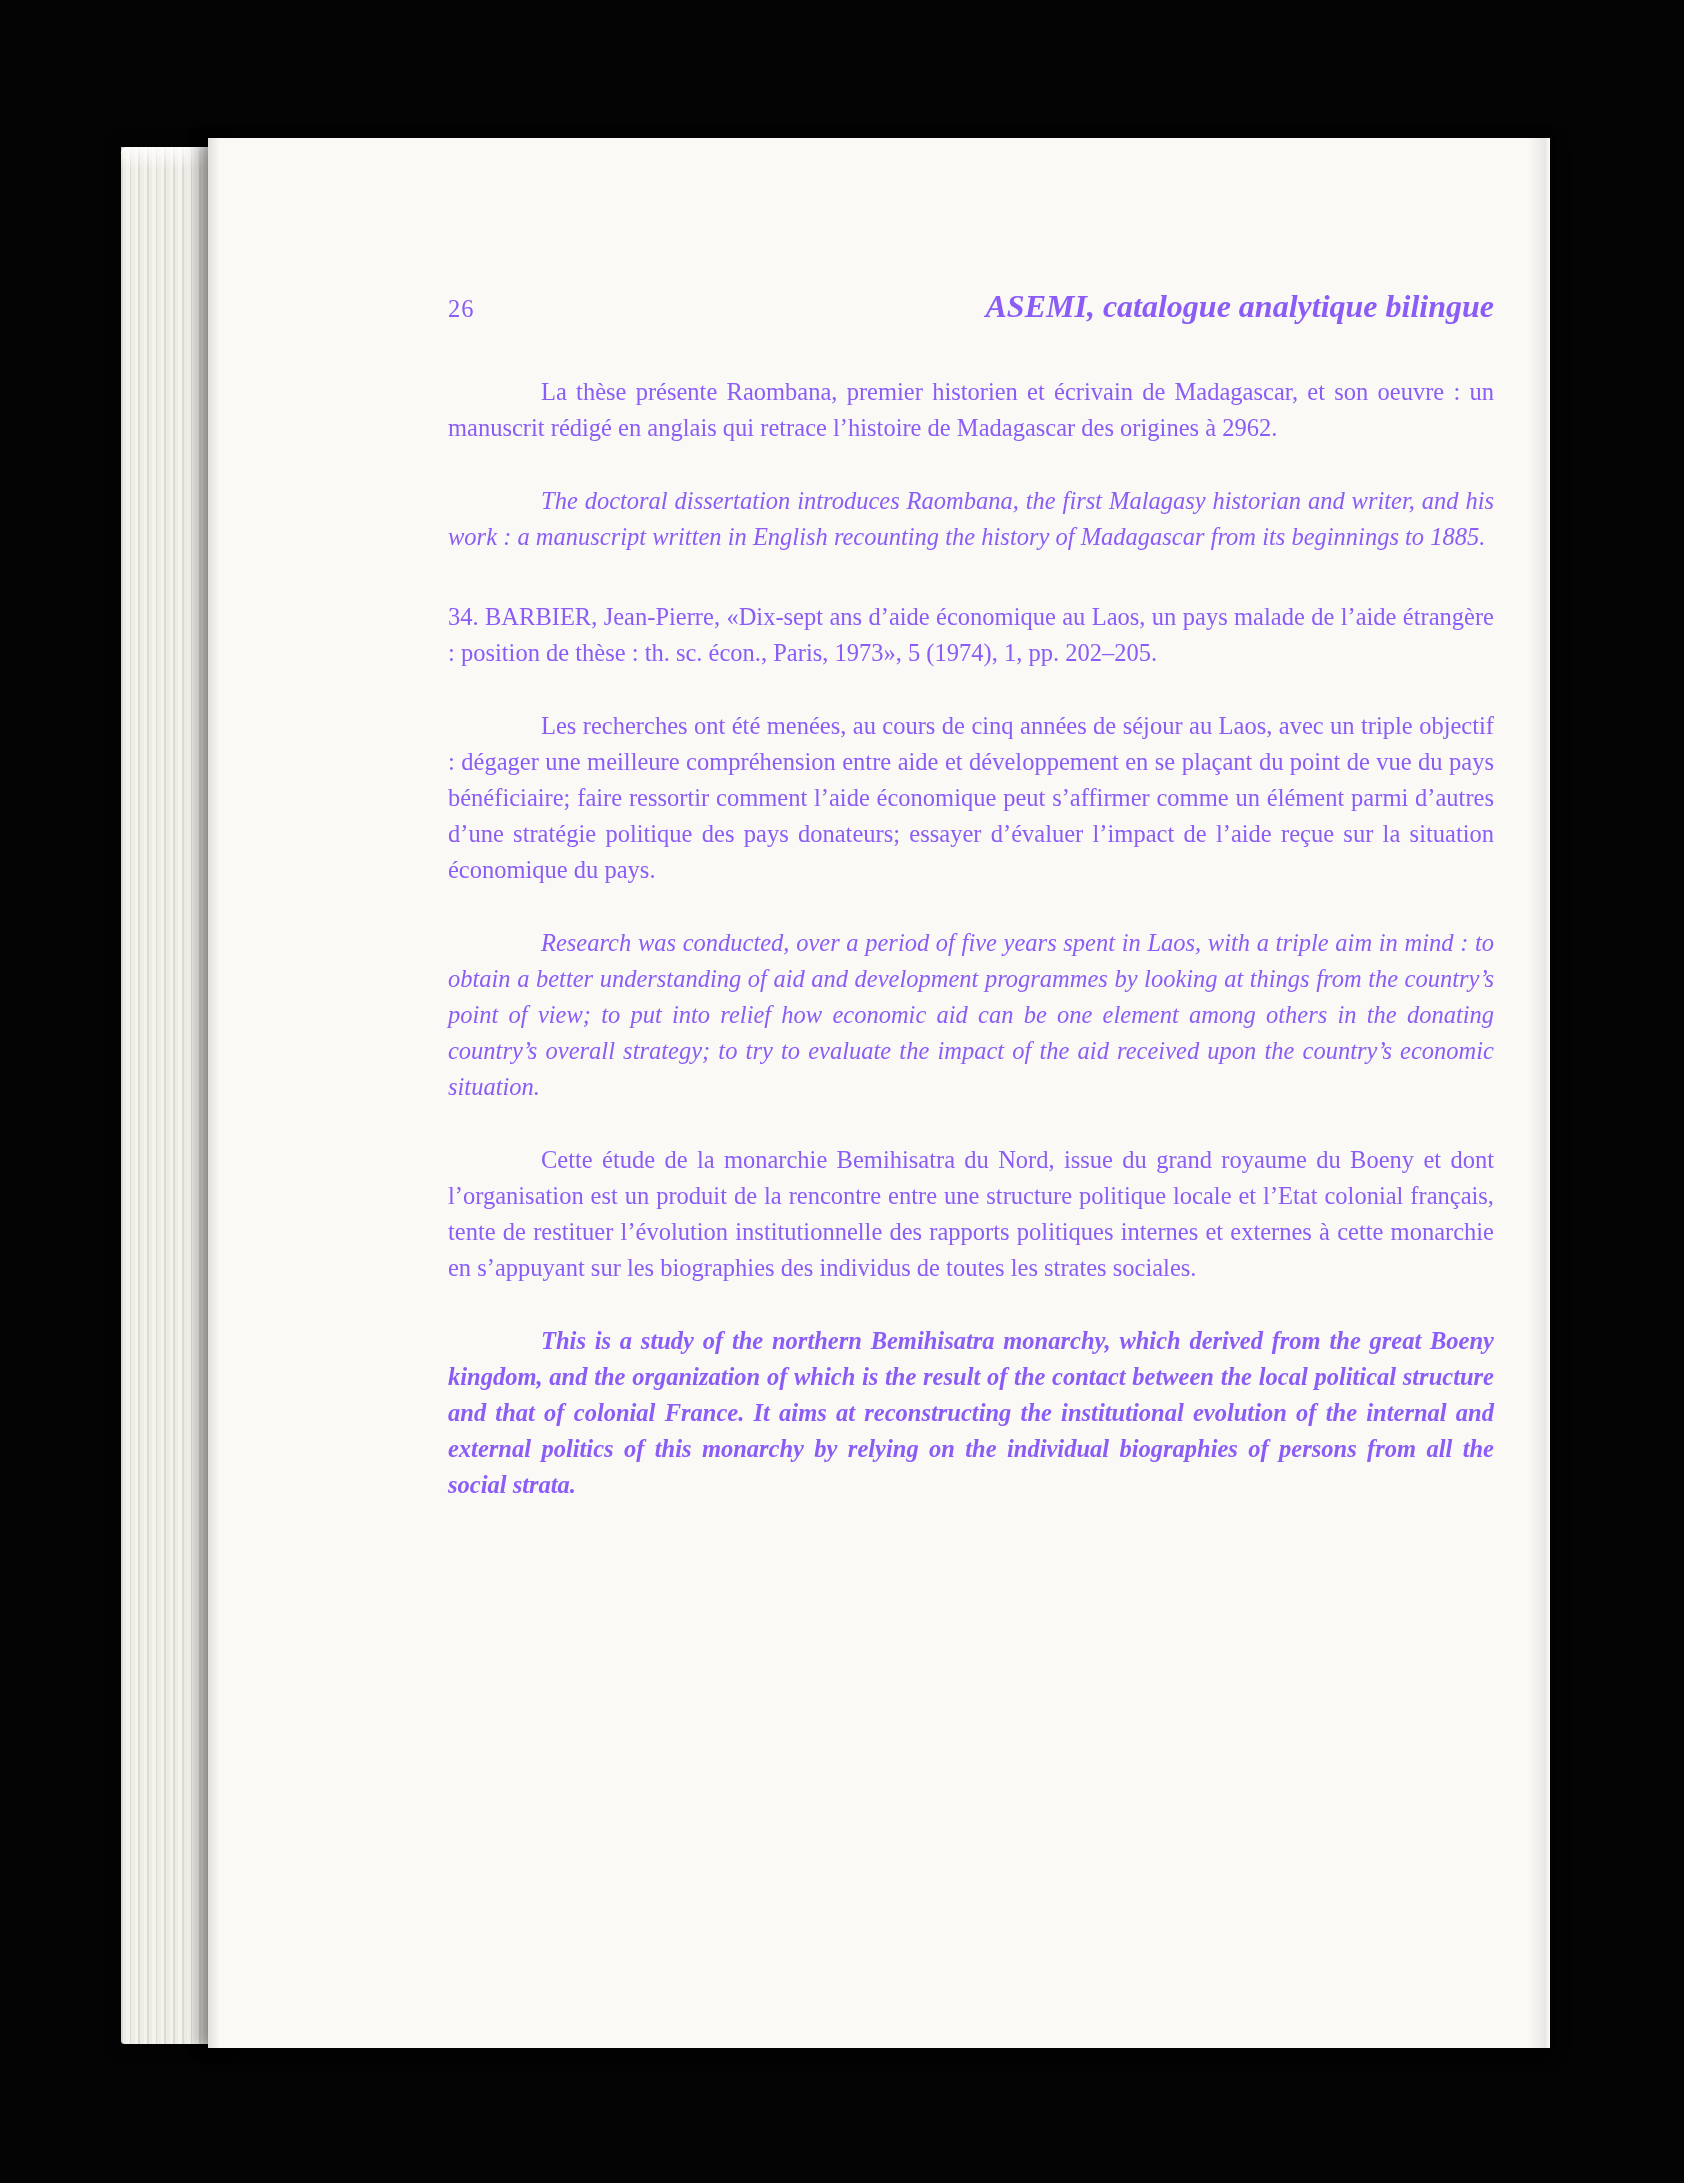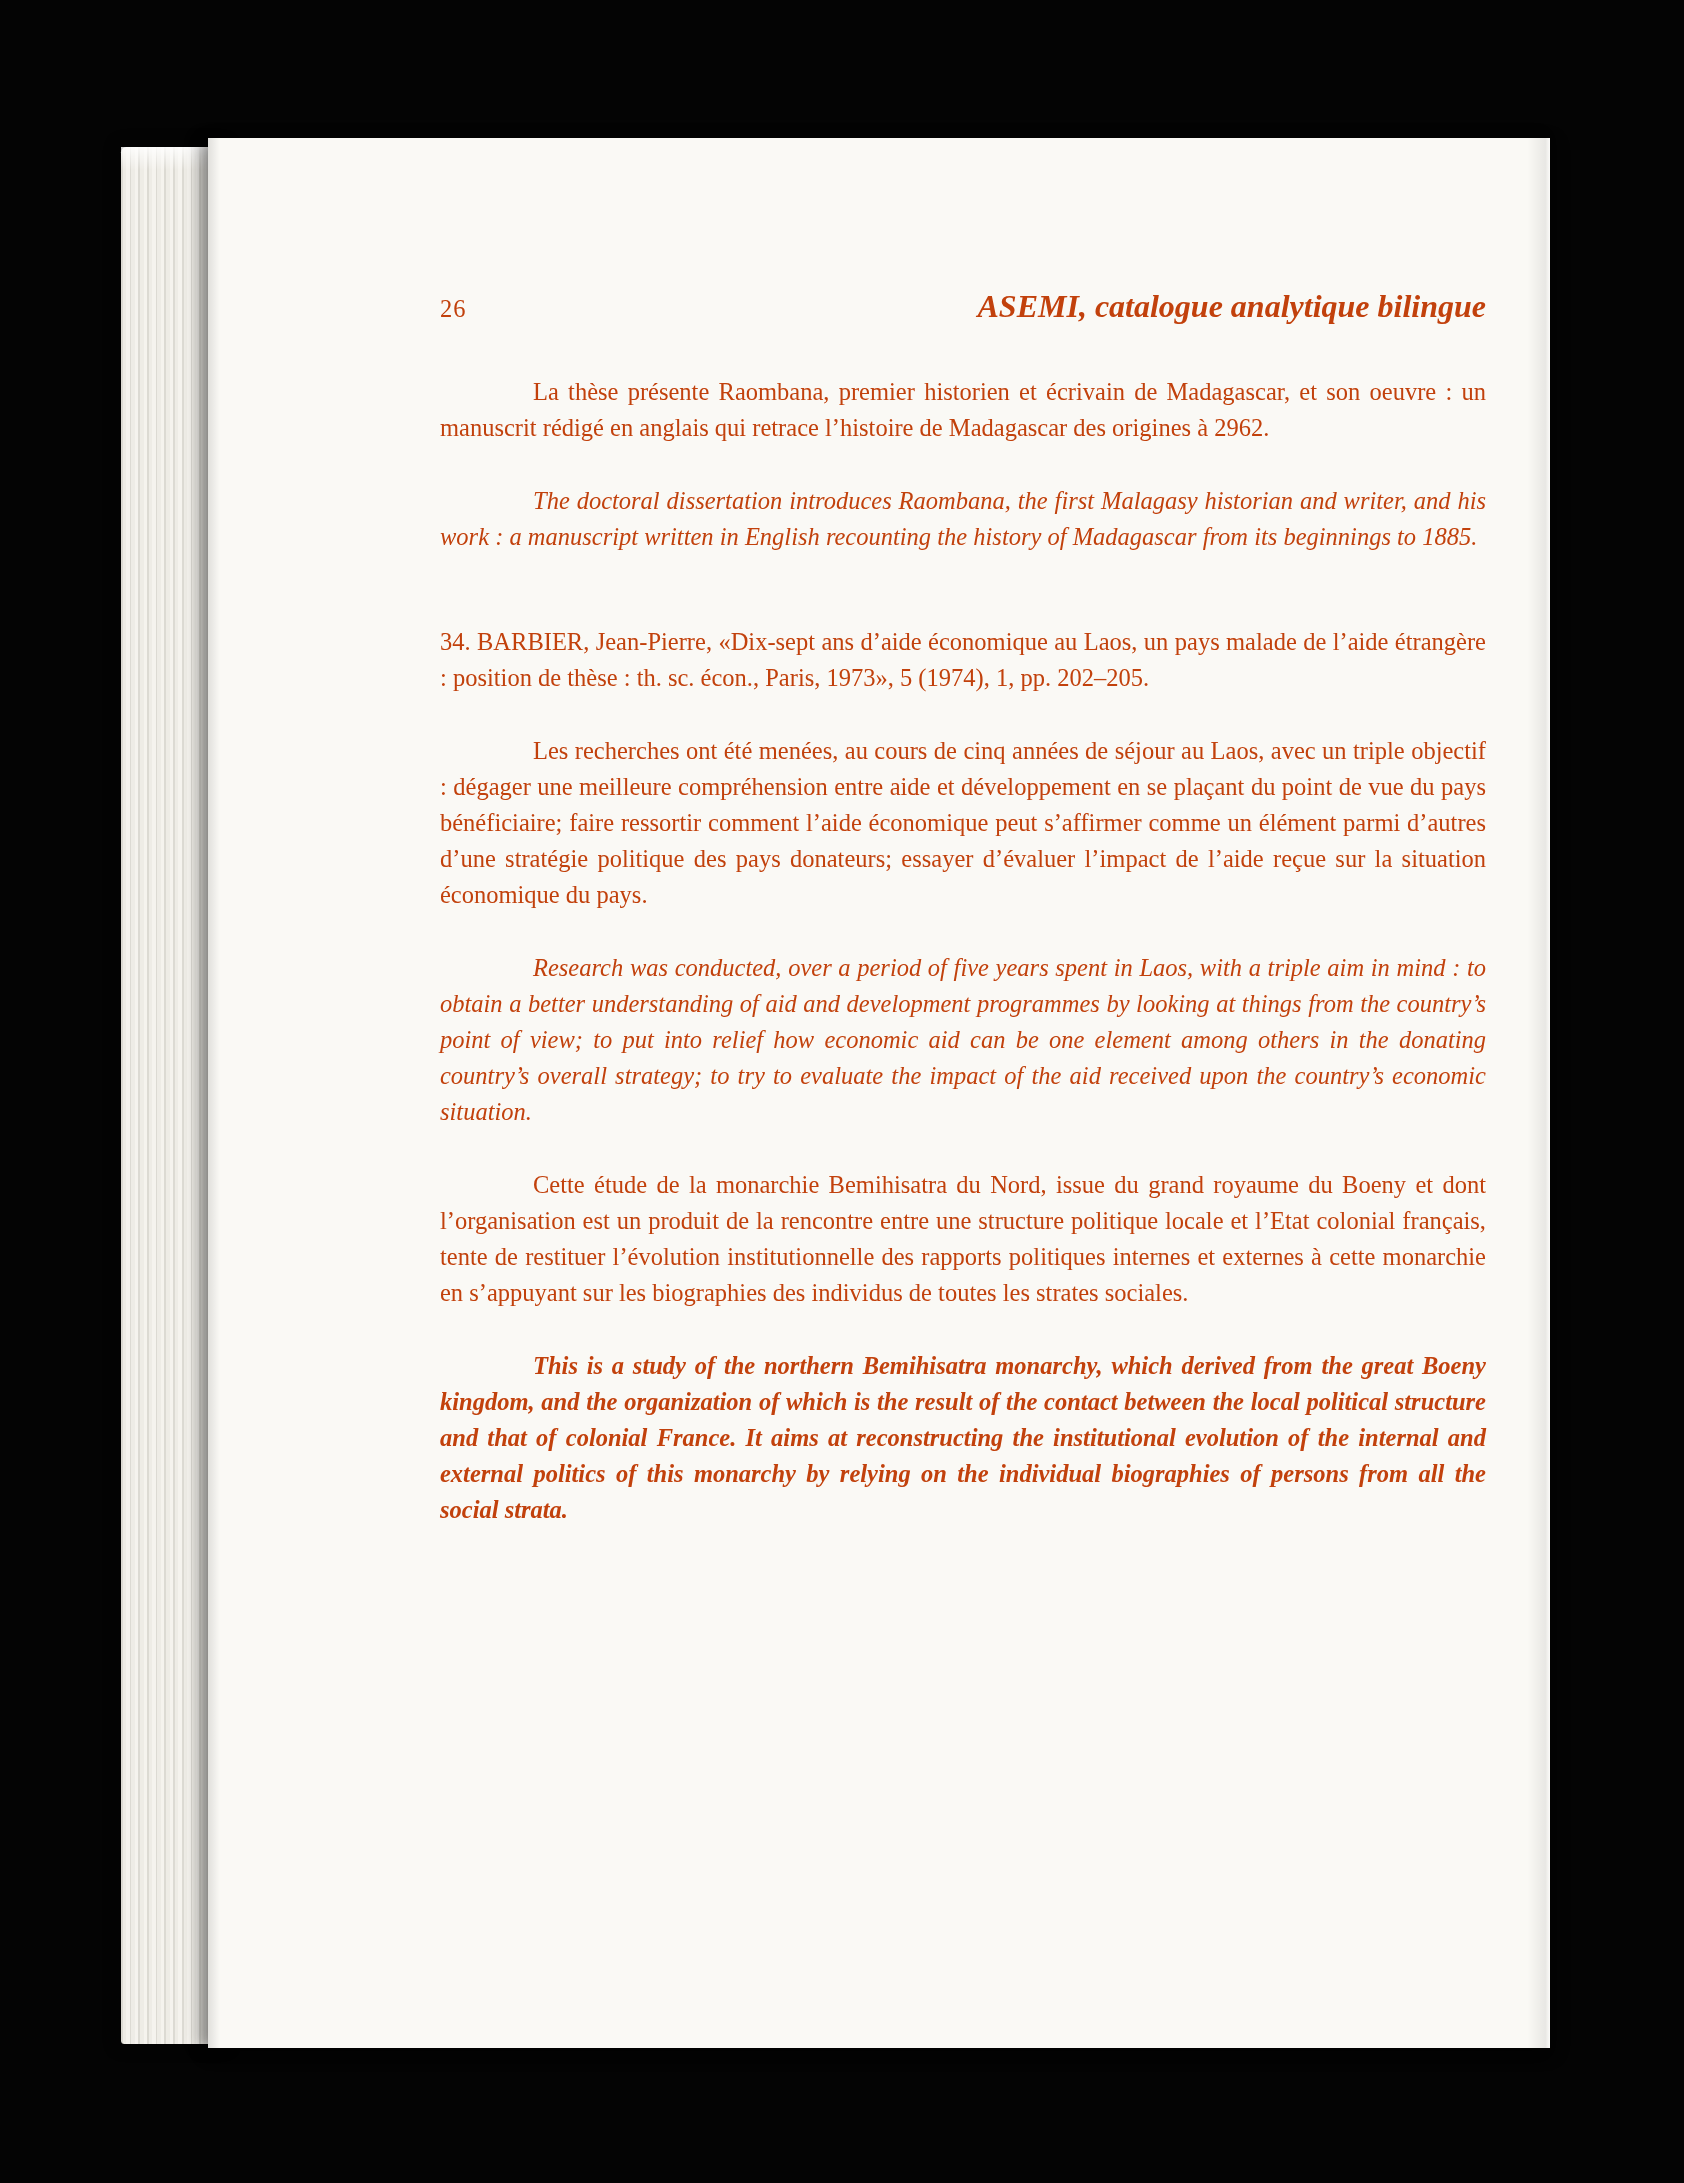--- a/index.html
+++ b/index.html
@@ -59,24 +59,24 @@
   .sheet::before {
     content: "";
     position: absolute;
     left: 0; top: 0; bottom: 0;
     width: 12.2px;
     background: linear-gradient(90deg, rgba(0,0,0,0.10), rgba(0,0,0,0));
     pointer-events: none;
   }
   .textblock {
     position: absolute;
-    left: 232px;
+    left: 240px;
     top: 150px;
     width: 1046px;
-    color: #c2410c;
+    color: #8b5cf6;
     font-size: 24.5px;
     line-height: 36px;
   }
   .running-head {
     display: flex;
     justify-content: space-between;
     align-items: baseline;
   }
   .page-num {
     font-size: 24.5px;
@@ -95,21 +95,21 @@
     text-align: justify;
   }
   p.indent {
     text-indent: 93px;
   }
   p.english {
     font-style: italic;
   }
   p.entry-heading {
     text-indent: 0;
-    margin-top: 69px;
+    margin-top: 44px;
     font-family: Liberation Serif, serif;
   }
   p:last-child { margin-bottom: 16px; font-weight: bold; }
 </style>
 </head>
 <body>
 
 <div class="canvas">
 
   <div class="page-stack"></div>

